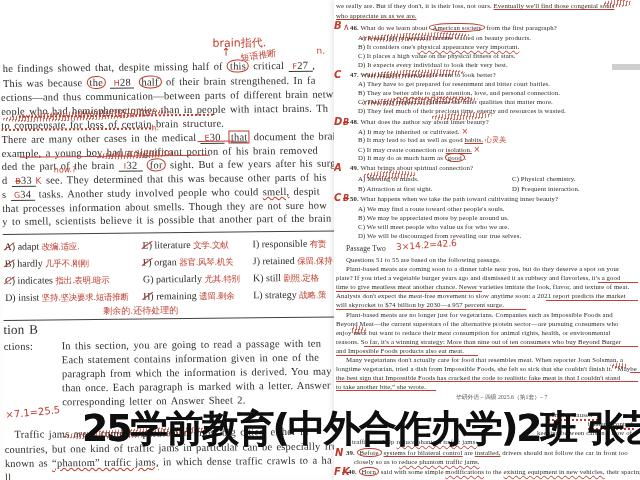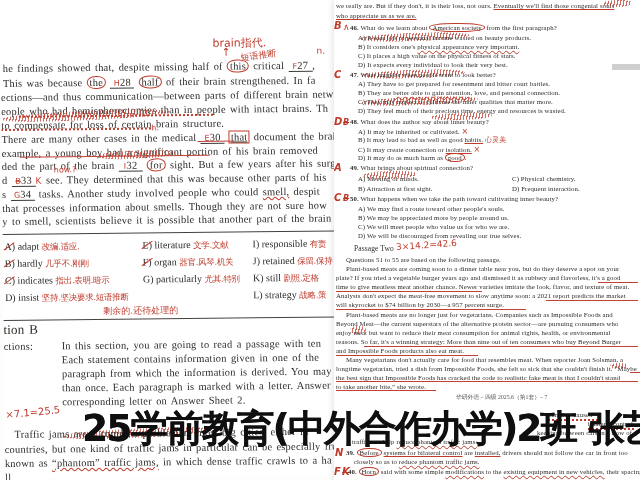--- a/index.html
+++ b/index.html
@@ -116,20 +116,21 @@
 
     <div class="wbc" style="left:2px;top:258px;"><span class="sl">B)</span> <span>hardly</span> <span class="wn">几乎不.刚刚</span></div>
     <div class="wbc" style="left:140px;top:258px;"><span class="sl">F)</span> <span>organ</span> <span class="wn">器官.风琴.机关</span></div>
     <div class="wbc" style="left:250px;top:258px;"><span>J)</span> <span>retained</span> <span class="wn">保留.保持</span></div>
 
     <div class="wbc" style="left:2px;top:275px;"><span class="sl">C)</span> <span>indicates</span> <span class="wn">指出.表明.暗示</span></div>
     <div class="wbc" style="left:140px;top:275px;"><span>G)</span> <span>particularly</span> <span class="wn">尤其.特别</span></div>
     <div class="wbc" style="left:250px;top:275px;"><span>K)</span> <span>still</span> <span class="wn">剧照.定格</span></div>
 
     <div class="wbc" style="left:2px;top:292px;"><span>D)</span> <span>insist</span> <span class="wn">坚持.坚决要求.短语推断</span></div>
+    <div class="wbc" style="left:140px;top:292px;"><span class="sl">H)</span> <span>remaining</span> <span class="wn">遗留.剩余</span></div>
     <div class="wbc" style="left:250px;top:292px;"><span>L)</span> <span>strategy</span> <span class="wn">战略.策</span></div>
 
     <div class="hw" style="left:100px;top:306px;font-size:9px;">剩余的.还待处理的</div>
     <div class="hr" style="left:0px;top:320px;width:334px;"></div>
 
     <div class="pl b" style="left:0px;top:323px;font-size:13px;">tion B</div>
     <div class="pl b it" style="left:0px;top:341px;">ctions:</div>
     <div class="pl it" style="left:58px;top:341px;">In this section, you are going to read a passage with ten</div>
     <div class="pl it" style="left:58px;top:355px;">Each statement contains information given in one of the</div>
     <div class="pl it" style="left:58px;top:369px;">paragraph from which the information is derived. You may</div>
@@ -232,21 +233,21 @@
     <div class="mg strike" style="left:9px;top:194px;font-size:8px;">B</div>
     <div class="pl" style="left:16px;top:196px;">
       <span class="b">50.</span>
       <span>What happens when we take the path toward cultivating inner beauty?</span>
     </div>
     <div class="pl" style="left:24px;top:206px;">A) We may find a route toward other people's souls.</div>
     <div class="pl" style="left:24px;top:215px;">B) We may be appreciated more by people around us.</div>
     <div class="pl" style="left:24px;top:224px;">C) We will meet people who value us for who we are.</div>
     <div class="pl" style="left:24px;top:233px;">D) We will be discouraged from revealing our true selves.</div>
 
-    <div class="pl b it" style="left:20px;top:245px;font-size:7.5px;">Passage Two</div>
+    <div class="pl b it" style="left:12px;top:245px;font-size:7.5px;">Passage Two</div>
     <div class="hw" style="left:62px;top:240px;font-size:9px;transform:rotate(-4deg);">3×14.2=42.6</div>
     <div class="pl b" style="left:12px;top:257px;">Questions 51 to 55 are based on the following passage.</div>
 
     <div class="pl" style="left:12px;top:266px;">Plant-based meats are coming soon to a dinner table near you, but do they deserve a spot on your</div>
     <div class="pl" style="left:2px;top:275px;">plate? If you tried a vegetable burger years ago and dismissed it as rubbery and flavorless, it's a good</div>
     <div class="rl" style="left:264px;top:282px;width:40px;"></div>
     <div class="pl" style="left:2px;top:284px;">time to give meatless meat another chance. Newer varieties imitate the look, flavor, and texture of meat.</div>
     <div class="rl" style="left:2px;top:291px;width:146px;"></div>
     <div class="pl" style="left:2px;top:293px;">Analysts don't expect the meat-free movement to slow anytime soon: a 2021 report predicts the market</div>
     <div class="rl" style="left:212px;top:300px;width:92px;"></div>

